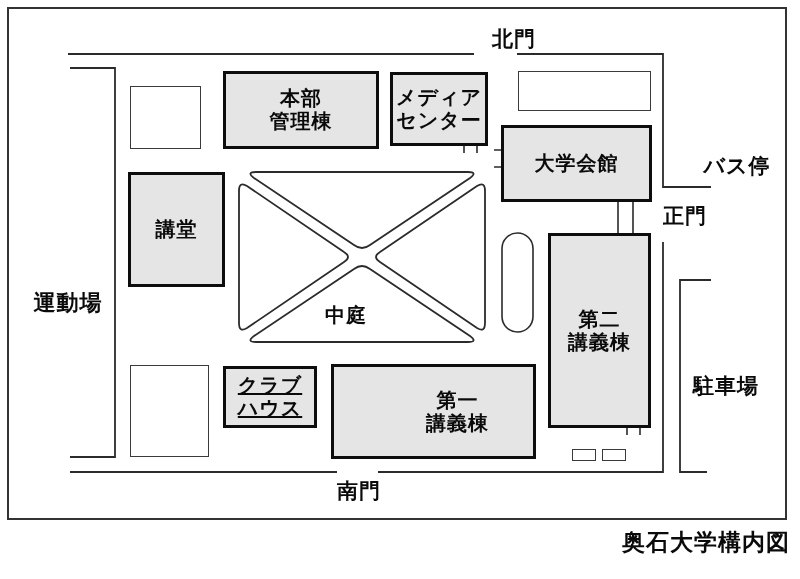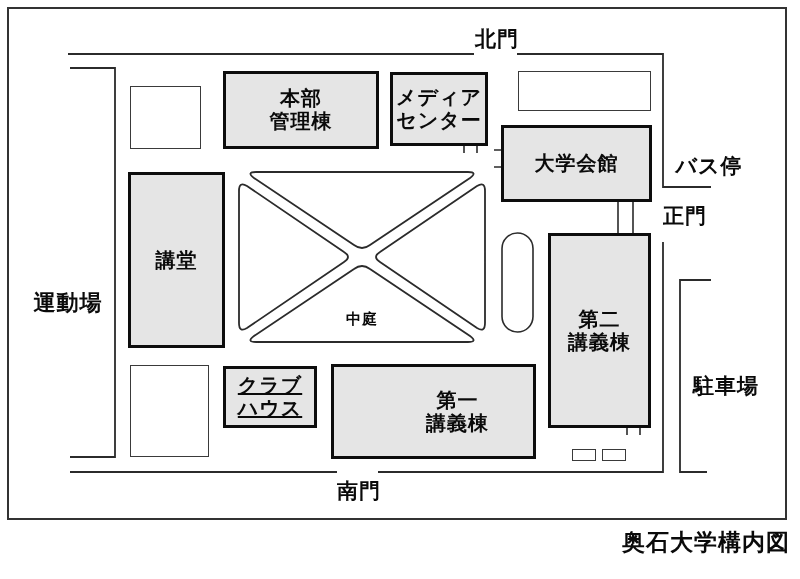--- a/index.html
+++ b/index.html
@@ -41,34 +41,34 @@
   .maplabel {
     position: absolute;
     font-weight: 700;
     text-align: center;
     white-space: nowrap;
     letter-spacing: 1px;
   }
   .b-hq          { left: 223px; top: 71px;  width: 156px; height: 78px;  }
   .b-media       { left: 390px; top: 72px;  width: 98px;  height: 74px;  }
   .b-hall        { left: 501px; top: 125px; width: 151px; height: 77px;  }
-  .b-auditorium  { left: 128px; top: 172px; width: 97px;  height: 176px; }
+  .b-auditorium  { left: 128px; top: 172px; width: 97px;  height: 115px; }
   .b-lecture2    { left: 548px; top: 233px; width: 103px; height: 195px; }
   .b-clubhouse   { left: 223px; top: 366px; width: 94px;  height: 62px; text-decoration: underline;  }
   .b-lecture1    { left: 331px; top: 364px; width: 205px; height: 95px; padding-left: 48px;  }
   .u-topleft     { left: 130px; top: 86px;  width: 71px;  height: 63px;  }
   .u-topright    { left: 518px; top: 71px;  width: 133px; height: 40px;  }
   .u-belowaud    { left: 130px; top: 365px; width: 79px;  height: 92px;  }
   .u-small1      { left: 572px; top: 449px; width: 24px;  height: 12px;  }
   .u-small2      { left: 602px; top: 449px; width: 24px;  height: 12px;  }
-  .l-north    { left: 455px; top: 25px;  width: 84px;  font-size: 21px; }
-  .l-busstop  { left: 663px; top: 152px; width: 92px;  font-size: 21px; }
+  .l-north    { left: 472px; top: 25px;  width: 84px;  font-size: 21px; }
+  .l-busstop  { left: 663px; top: 152px; width: 92px;  font-size: 21px; padding-left: 28px; }
   .l-maingate { left: 643px; top: 202px; width: 84px;  font-size: 21px; }
   .l-sports   { left: 16px;  top: 288px; width: 104px; font-size: 22px; }
-  .l-court    { left: 320px; top: 302px; width: 84px;  font-size: 15px; margin-top: 8px; }
+  .l-court    { left: 304px; top: 302px; width: 84px;  font-size: 20px; }
   .l-south    { left: 317px; top: 477px; width: 84px;  font-size: 21px; }
   .l-parking  { left: 674px; top: 372px; width: 104px; font-size: 21px; }
   .l-title    { right: 10px; top: 527px; font-size: 23px; letter-spacing: 1px; }
 </style>
 </head>
 <body>
 
 <div id="stage">
 
   <svg id="linework" viewBox="0 0 800 579" xmlns="http://www.w3.org/2000/svg">

